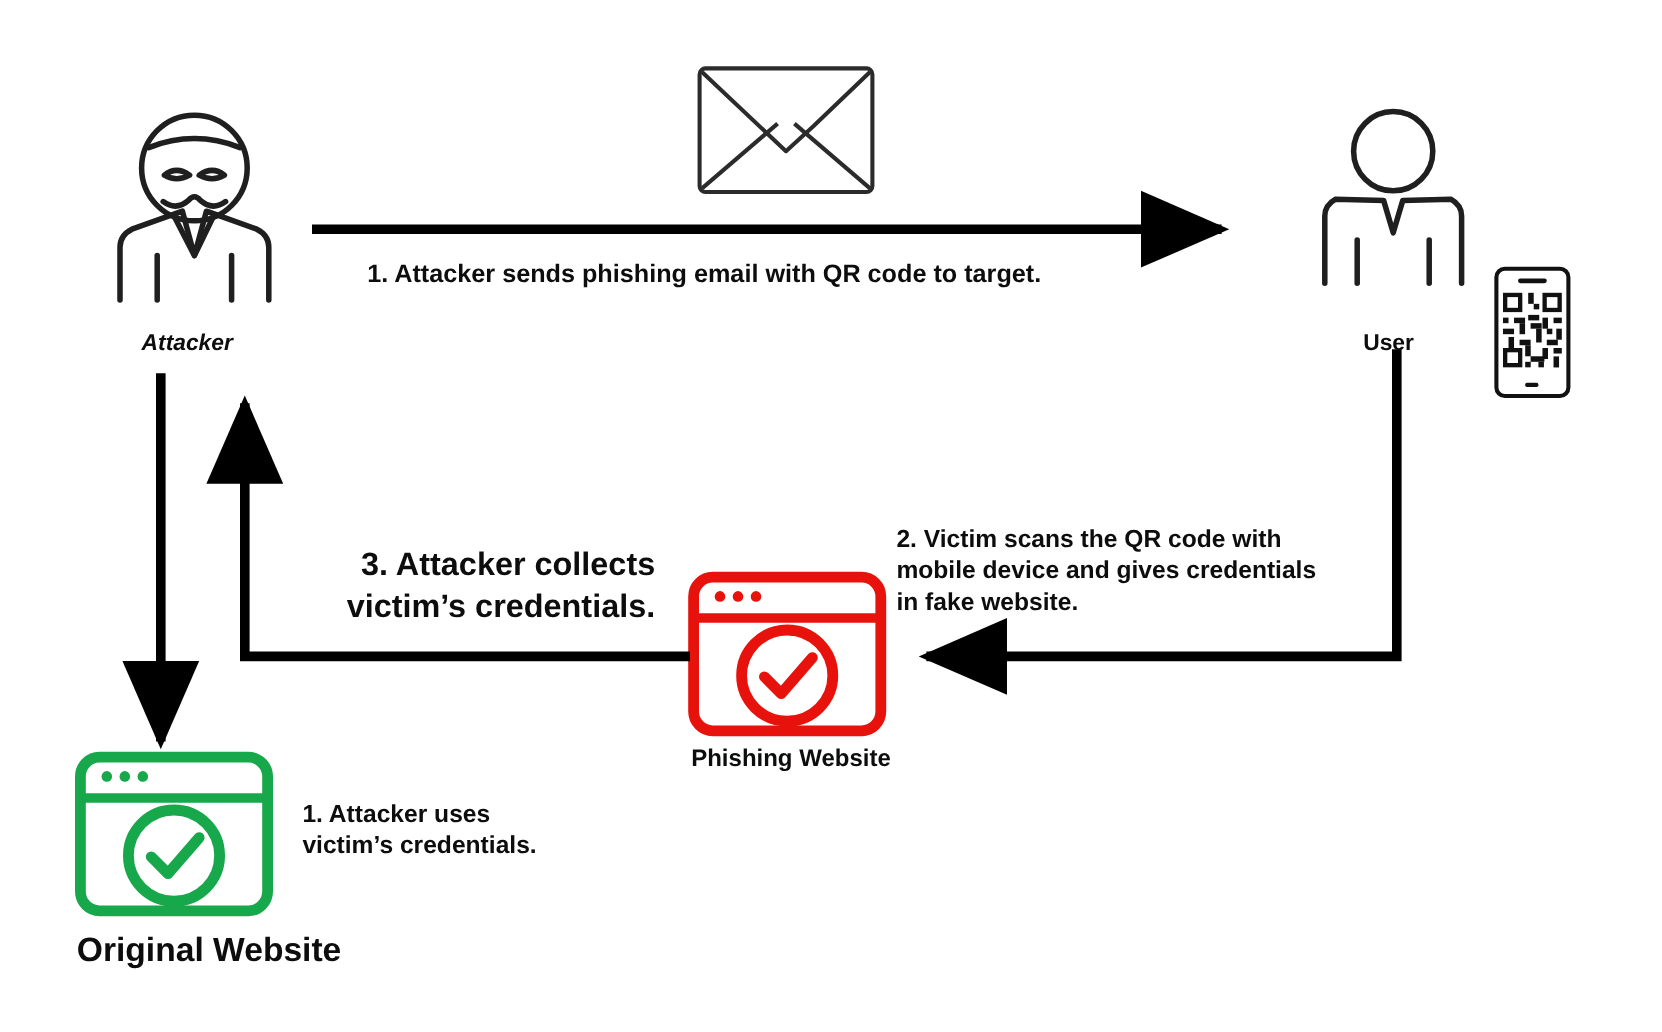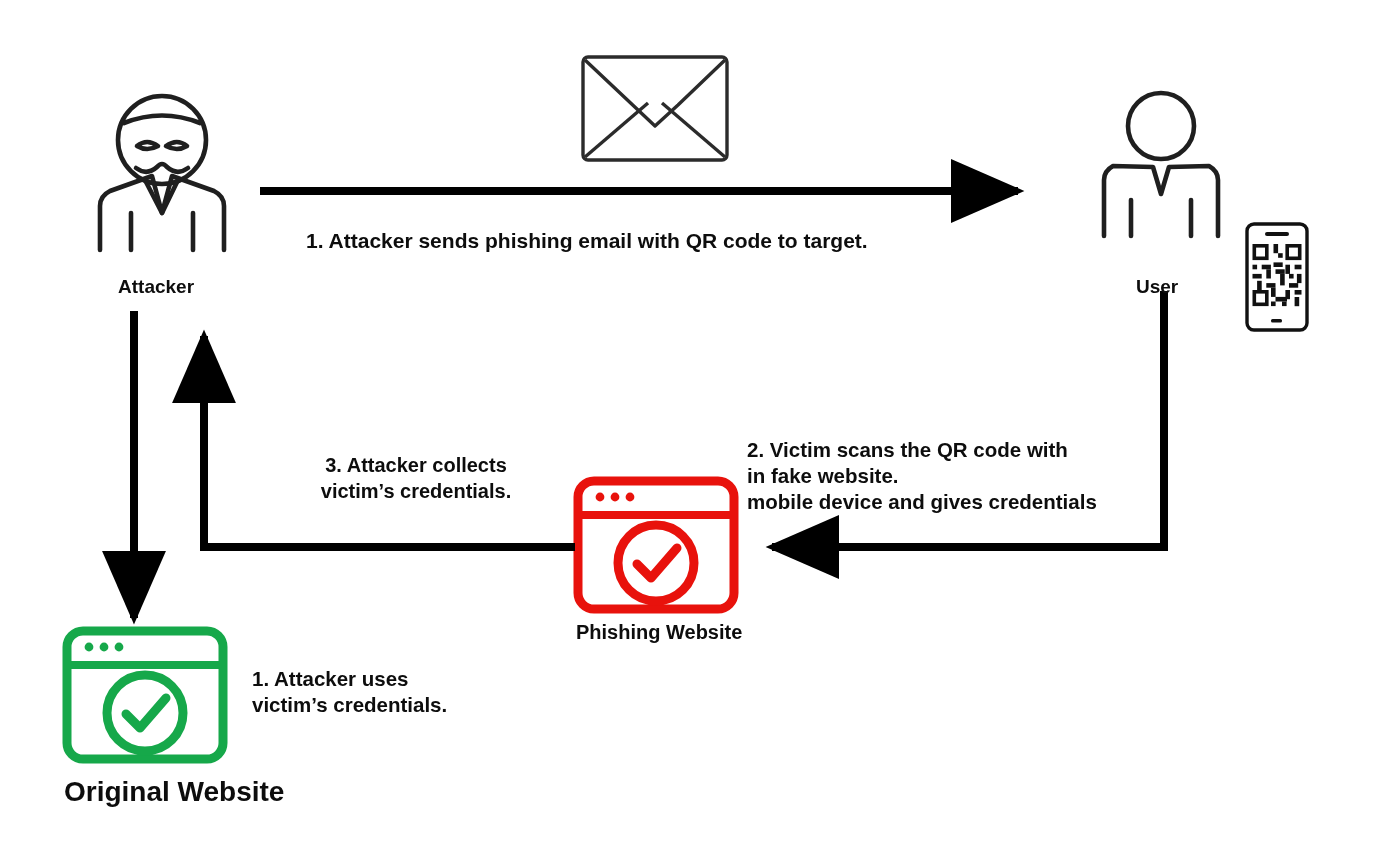--- a/index.html
+++ b/index.html
@@ -34,28 +34,28 @@
     white-space: nowrap;
     line-height: 1.18;
   }
   .step-text {
     position: absolute;
     font-family: "Liberation Sans", sans-serif;
     font-weight: bold;
     color: #0d0d0d;
     line-height: 1.28;
   }
-  .lbl-attacker { left: 118px; top: 276px; font-size: 19px; }
+  .lbl-attacker { left: 118px; top: 276px; font-size: 19px; font-style: italic; }
   .lbl-user     { left: 1136px; top: 276px; font-size: 19px; }
   .lbl-phishing { left: 576px; top: 621px; font-size: 20px; }
   .lbl-original { left: 64px;  top: 775px; font-size: 28px; }
 
-  .step-1 { left: 306px; top: 228px; font-size: 21px; }
+  .step-1 { left: 306px; top: 216px; font-size: 21px; }
   .step-2 { left: 747px; top: 437px; font-size: 20.5px; width: 400px; }
-  .step-3 { left: 286px; top: 453px; font-size: 20px; width: 260px; text-align: center; }
+  .step-3 { left: 286px; top: 453px; font-size: 27px; width: 260px; text-align: right; }
   .step-4 { left: 252px; top: 666px; font-size: 20.5px; width: 240px; }
 </style>
 </head>
 <body>
 
 <div id="diagram-canvas">
 
   <svg class="svg-layer" viewBox="0 0 1385 860" xmlns="http://www.w3.org/2000/svg">
 
     <defs>
@@ -183,22 +183,22 @@
   <div class="node-label lbl-user">User</div>
 
   <div class="node-label lbl-phishing">Phishing Website</div>
 
   <div class="node-label lbl-original">Original Website</div>
 
   <div class="step-text step-1">1. Attacker sends phishing email with QR code to target.</div>
 
   <div class="step-text step-2">
     <div>2. Victim scans the QR code with</div>
+    <div>mobile device and gives credentials</div>
     <div>in fake website.</div>
-    <div>mobile device and gives credentials</div>
   </div>
 
   <div class="step-text step-3">
     <div>3. Attacker collects</div>
     <div>victim’s credentials.</div>
   </div>
 
   <div class="step-text step-4">
     <div>1. Attacker uses</div>
     <div>victim’s credentials.</div>

